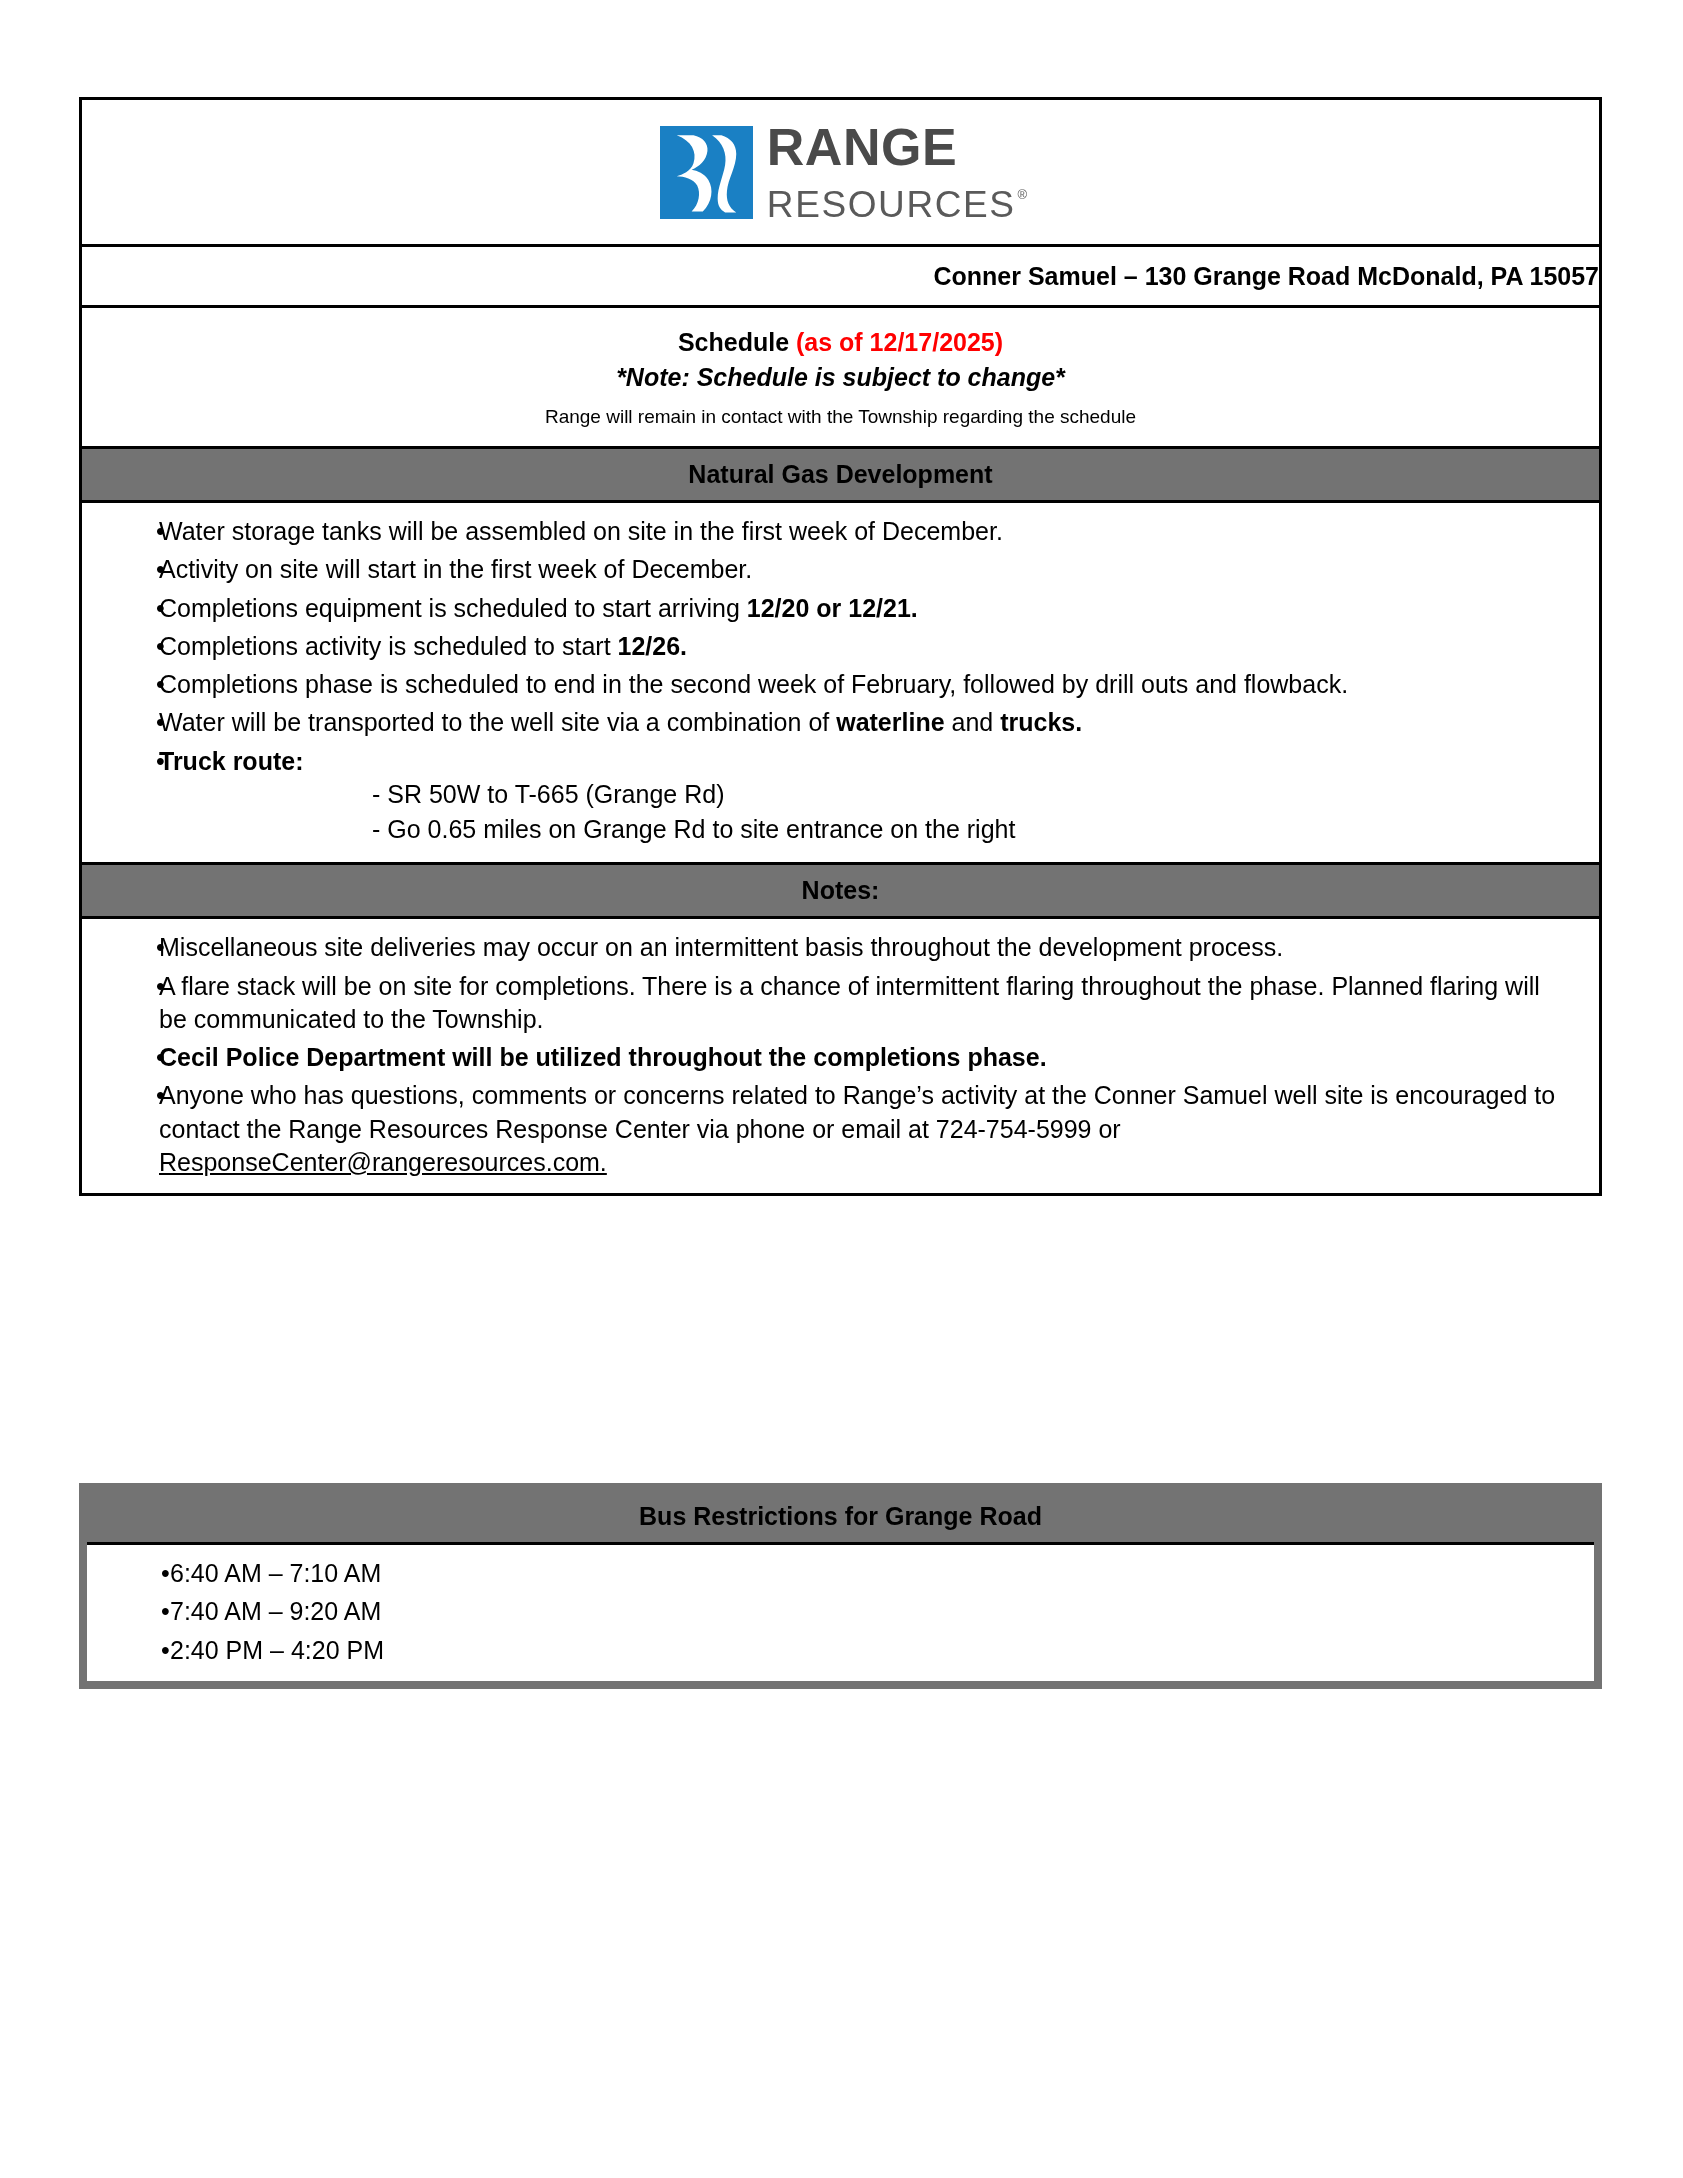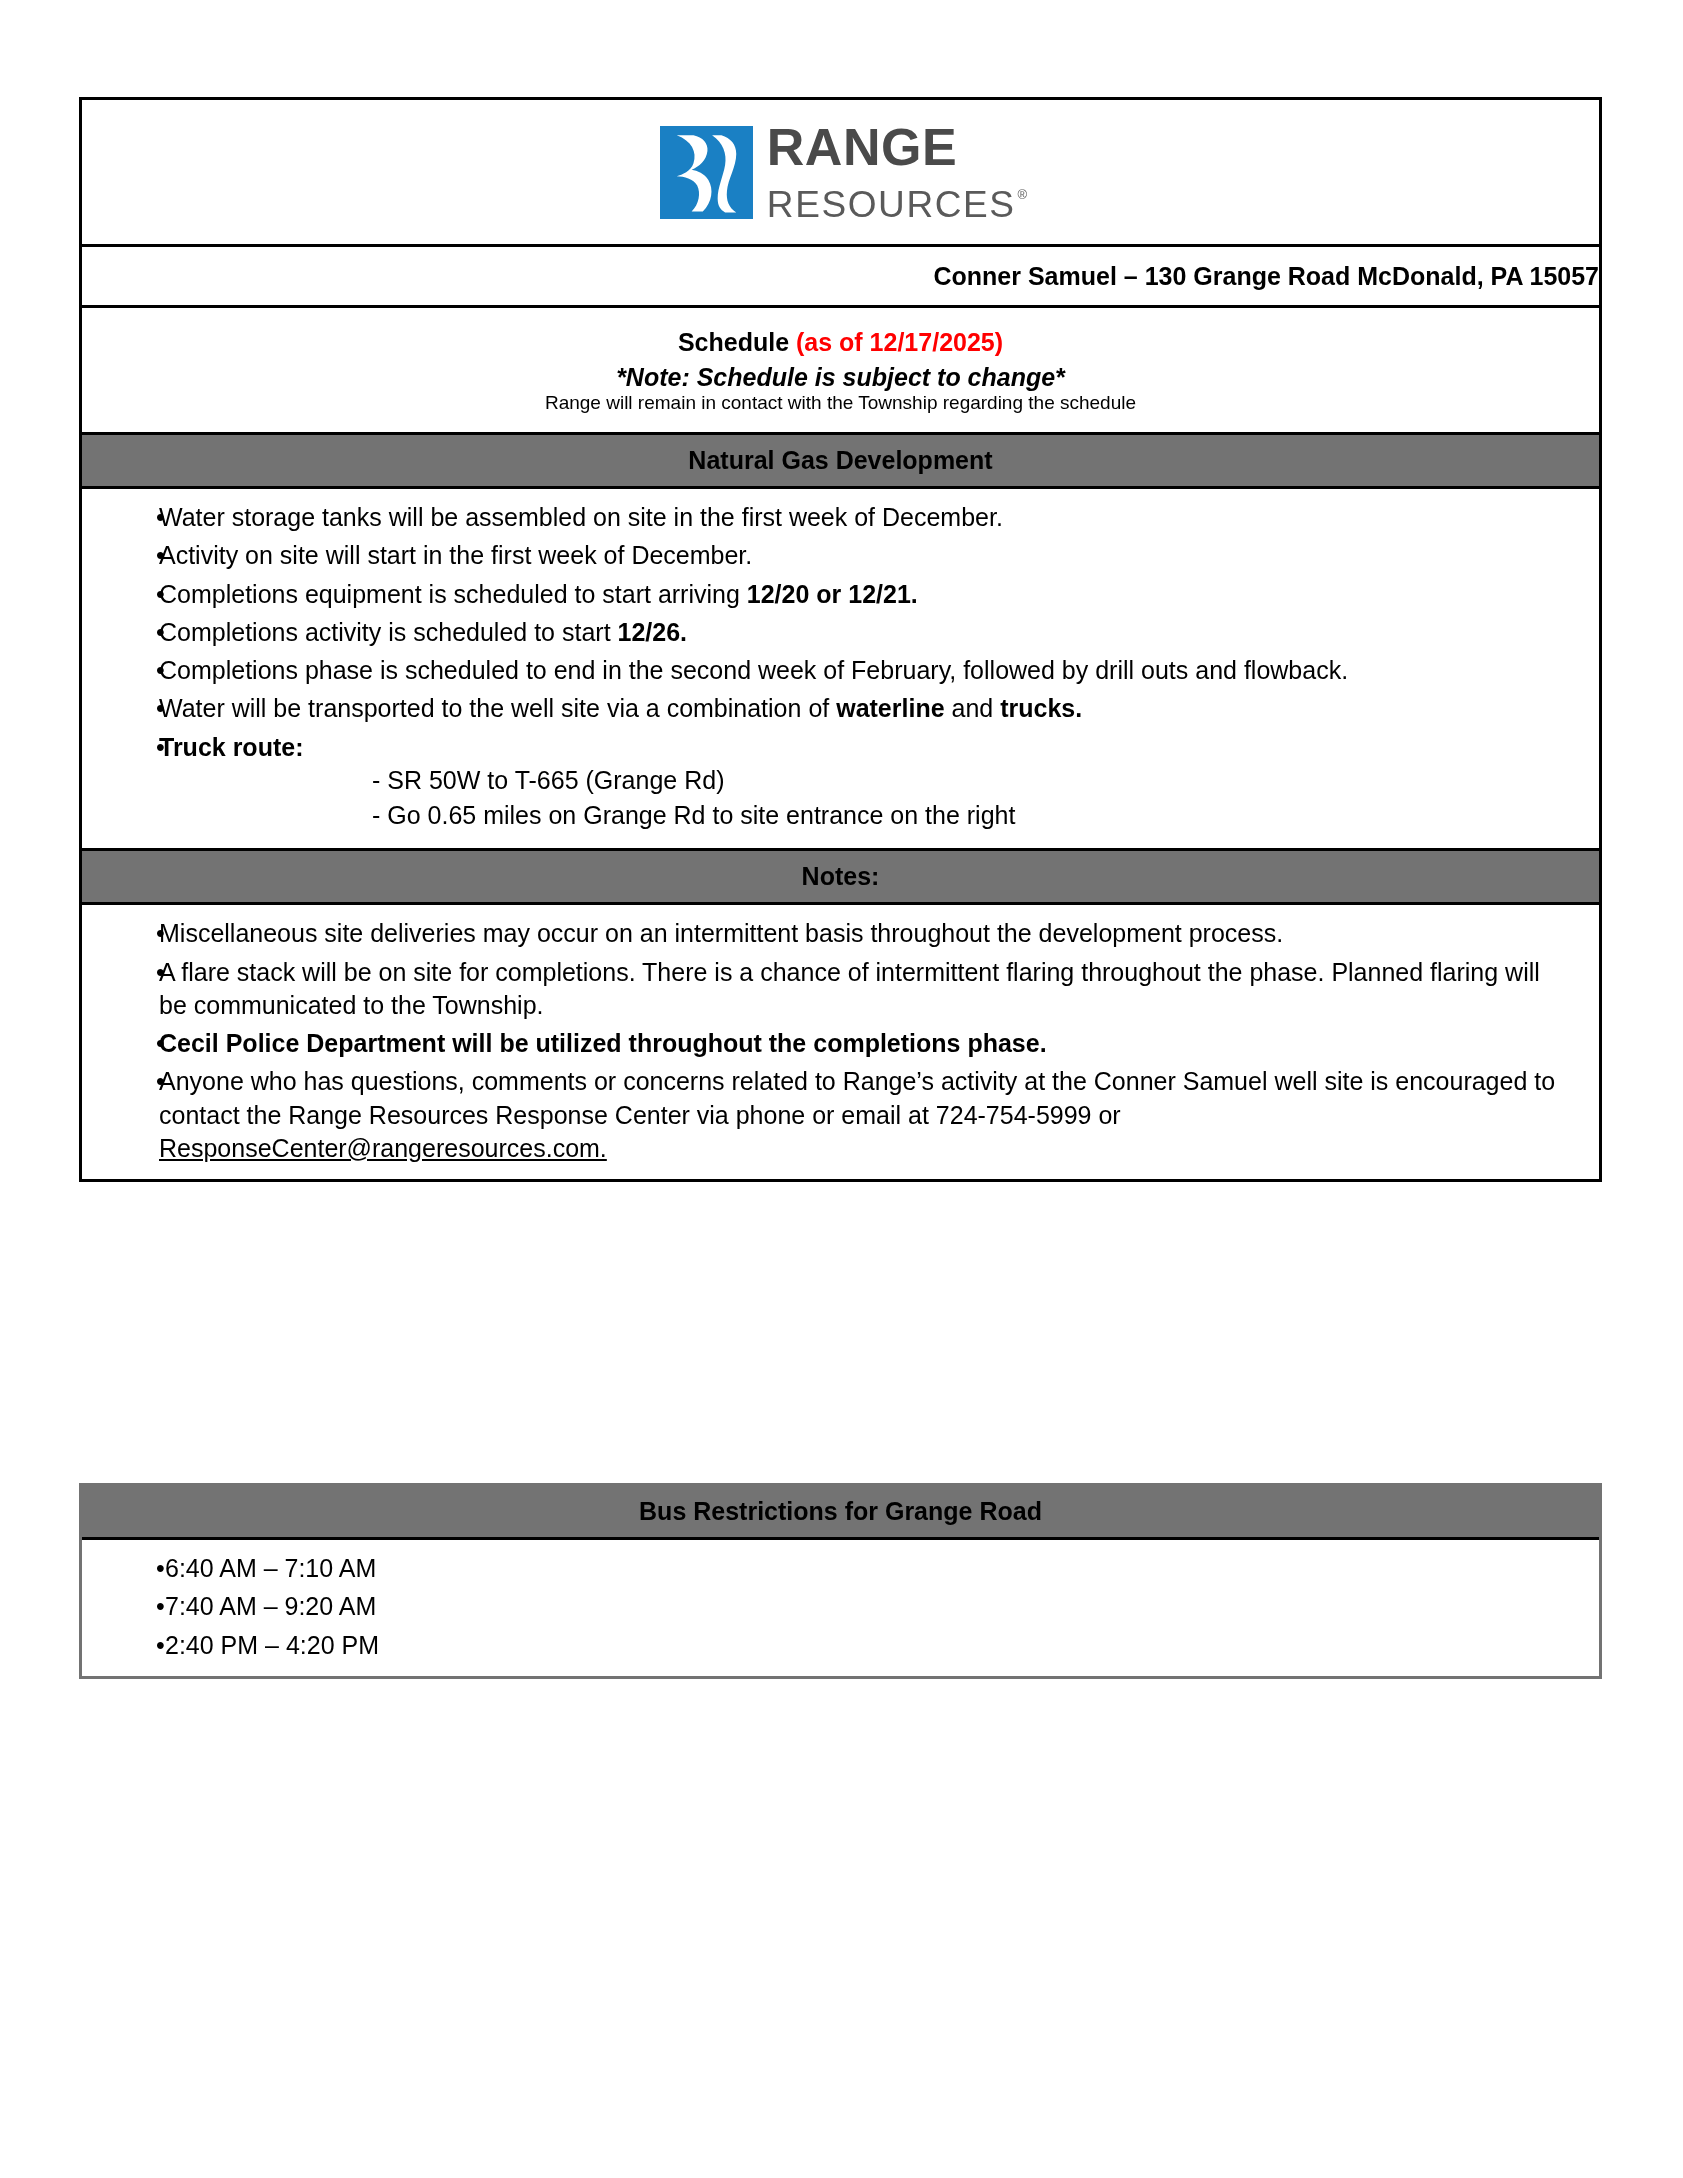--- a/index.html
+++ b/index.html
@@ -32,21 +32,21 @@
     width: 1523px;
     border: 3px solid #000000;
     box-sizing: border-box;
     background: #ffffff;
   }
   .doc-table-2 {
     position: absolute;
     left: 79px;
     top: 1483px;
     width: 1523px;
-    border: 3px solid #737373;
+    border: 8px solid #737373;
     box-sizing: border-box;
     background: #ffffff;
   }
 
   .row {
     border-bottom: 3px solid #000000;
     box-sizing: border-box;
   }
   .row:last-child { border-bottom: none; }
 
@@ -123,21 +123,21 @@
     margin-bottom: 6px;
   }
   .sched-red {
     color: #ff0000;
     font-weight: bold;
   }
   .sched-line2 {
     font-size: 25px;
     font-weight: bold;
     font-style: italic;
-    margin-bottom: 0;
+    margin-bottom: 14px;
   }
   .sched-line3 {
     font-size: 19px;
   }
 
   
   .gray-header {
     background: #737373;
     height: 54px;
     display: flex;

